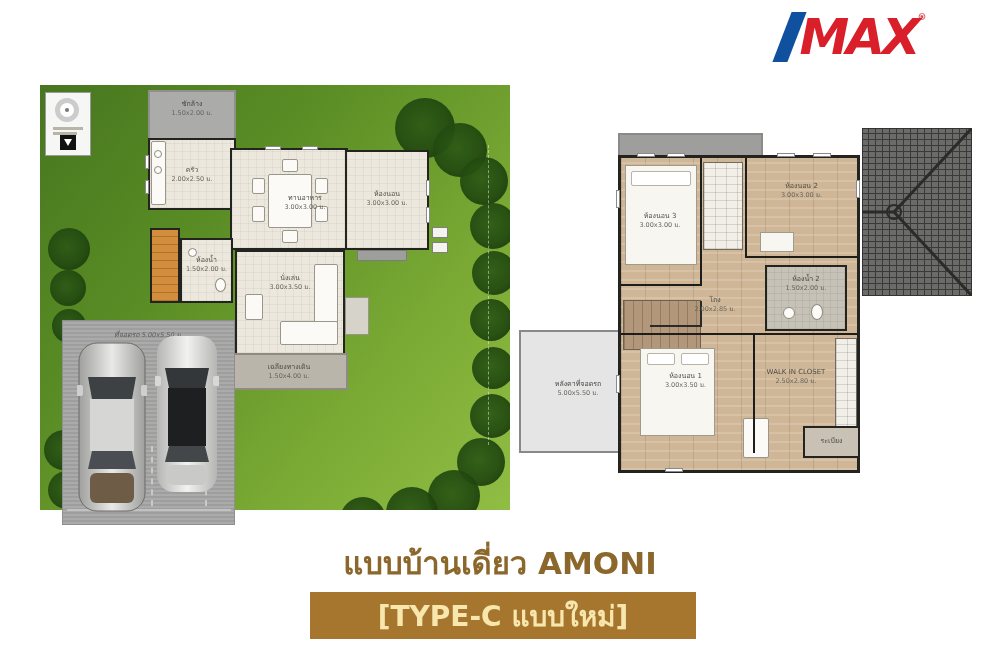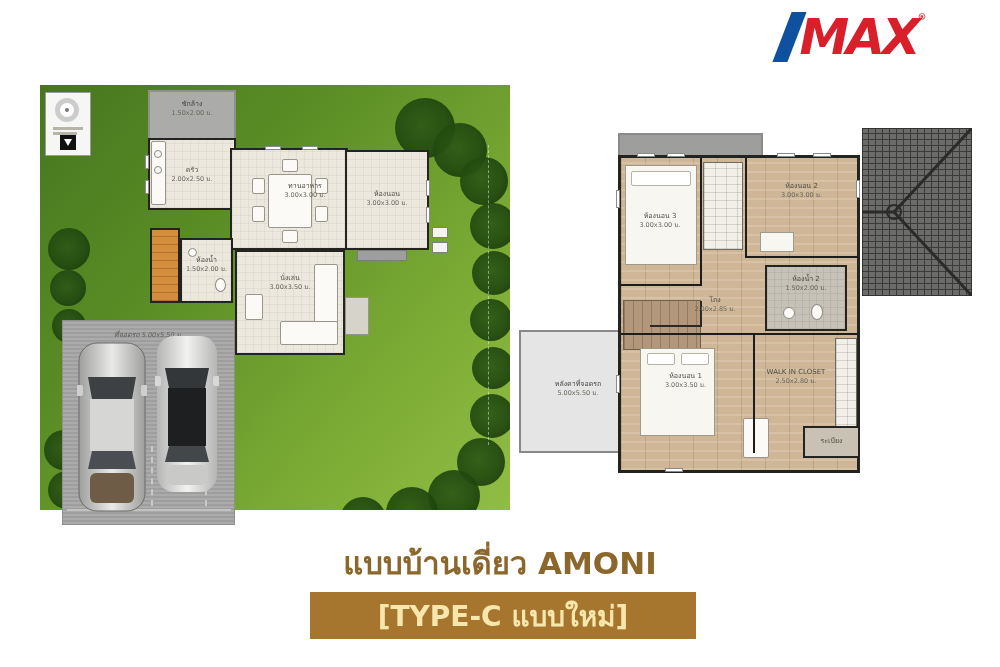--- a/index.html
+++ b/index.html
@@ -148,21 +148,21 @@
     </div>
 
     <div class="room floorgrid" style="left:190px;top:63px;width:118px;height:102px;">
       <div class="furn" style="left:36px;top:24px;width:44px;height:54px;"></div>
       <div class="furn" style="left:20px;top:28px;width:13px;height:16px;"></div>
       <div class="furn" style="left:20px;top:56px;width:13px;height:16px;"></div>
       <div class="furn" style="left:83px;top:28px;width:13px;height:16px;"></div>
       <div class="furn" style="left:83px;top:56px;width:13px;height:16px;"></div>
       <div class="furn" style="left:50px;top:9px;width:16px;height:13px;"></div>
       <div class="furn" style="left:50px;top:80px;width:16px;height:13px;"></div>
-      <div class="rlabel" style="top:32px;margin-left:32px;">
+      <div class="rlabel" style="top:44px;margin-left:32px;">
         <span>ทานอาหาร</span>
         <span class="dim">3.00x3.00 ม.</span>
       </div>
     </div>
 
     <div class="room floorgrid" style="left:305px;top:65px;width:84px;height:100px;">
       <div class="rlabel" style="top:38px;">
         <span>ห้องนอน</span>
         <span class="dim">3.00x3.00 ม.</span>
       </div>
@@ -186,20 +186,26 @@
       <div class="furn" style="right:5px;top:12px;width:24px;height:62px;"></div>
       <div class="furn" style="right:5px;bottom:8px;width:58px;height:24px;"></div>
       <div class="furn" style="left:8px;top:42px;width:18px;height:26px;"></div>
       <div class="rlabel" style="top:22px;">
         <span>นั่งเล่น</span>
         <span class="dim">3.00x3.50 ม.</span>
       </div>
     </div>
     <div class="porch" style="left:305px;top:212px;width:24px;height:38px;"></div>
 
+    <div class="room groom" style="left:190px;top:268px;width:118px;height:37px;background:#b9b5aa;border-color:#8f8b80;">
+      <div class="rlabel" style="top:8px;">
+        <span>เฉลียงทางเดิน</span>
+        <span class="dim">1.50x4.00 ม.</span>
+      </div>
+    </div>
 
     <div class="win" style="left:105px;top:70px;width:4px;height:14px;"></div>
     <div class="win" style="left:105px;top:95px;width:4px;height:14px;"></div>
     <div class="win" style="left:225px;top:61px;width:16px;height:4px;"></div>
     <div class="win" style="left:262px;top:61px;width:16px;height:4px;"></div>
     <div class="win" style="left:386px;top:95px;width:4px;height:16px;"></div>
     <div class="win" style="left:386px;top:122px;width:4px;height:16px;"></div>
 
     <div class="driveway" style="left:22px;top:235px;width:173px;height:205px;">
       <div class="carport-label">

